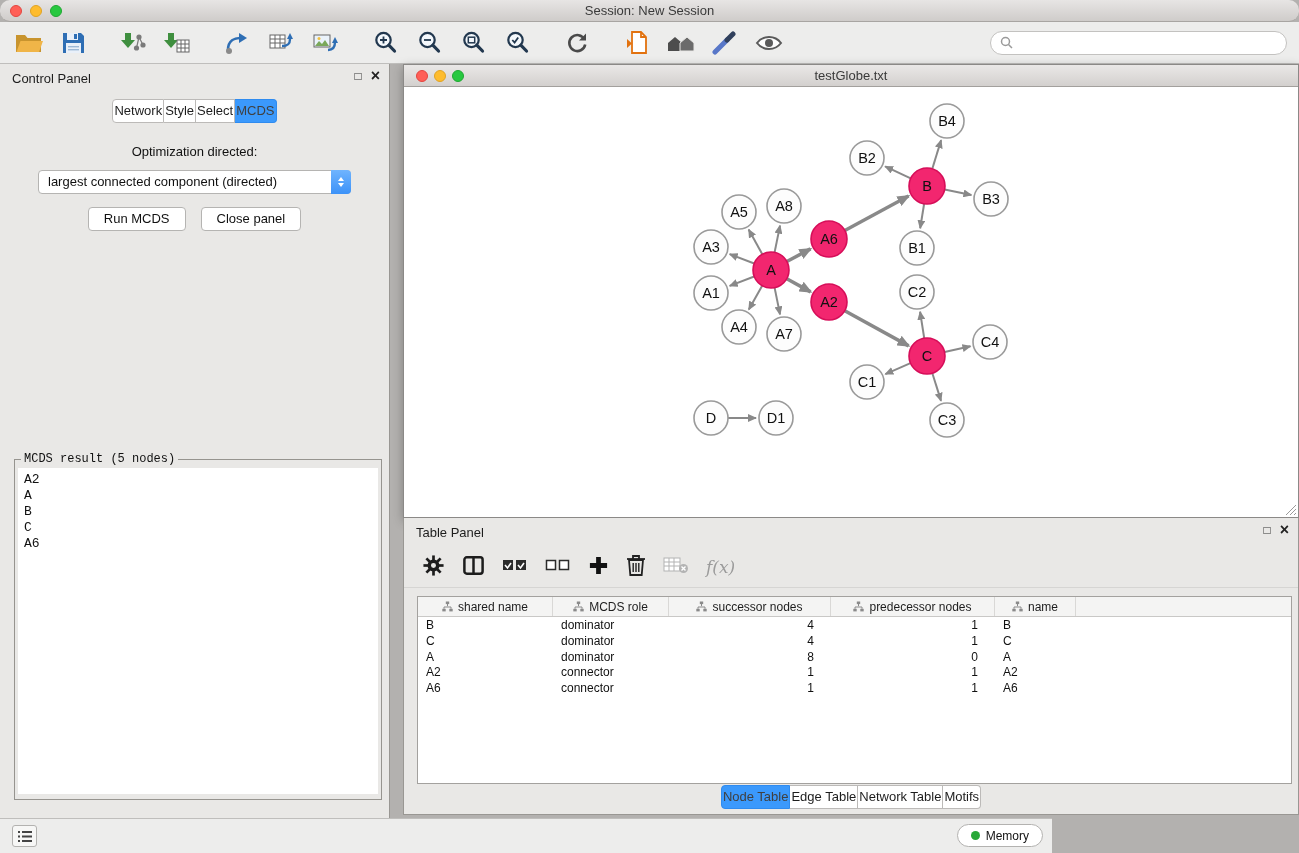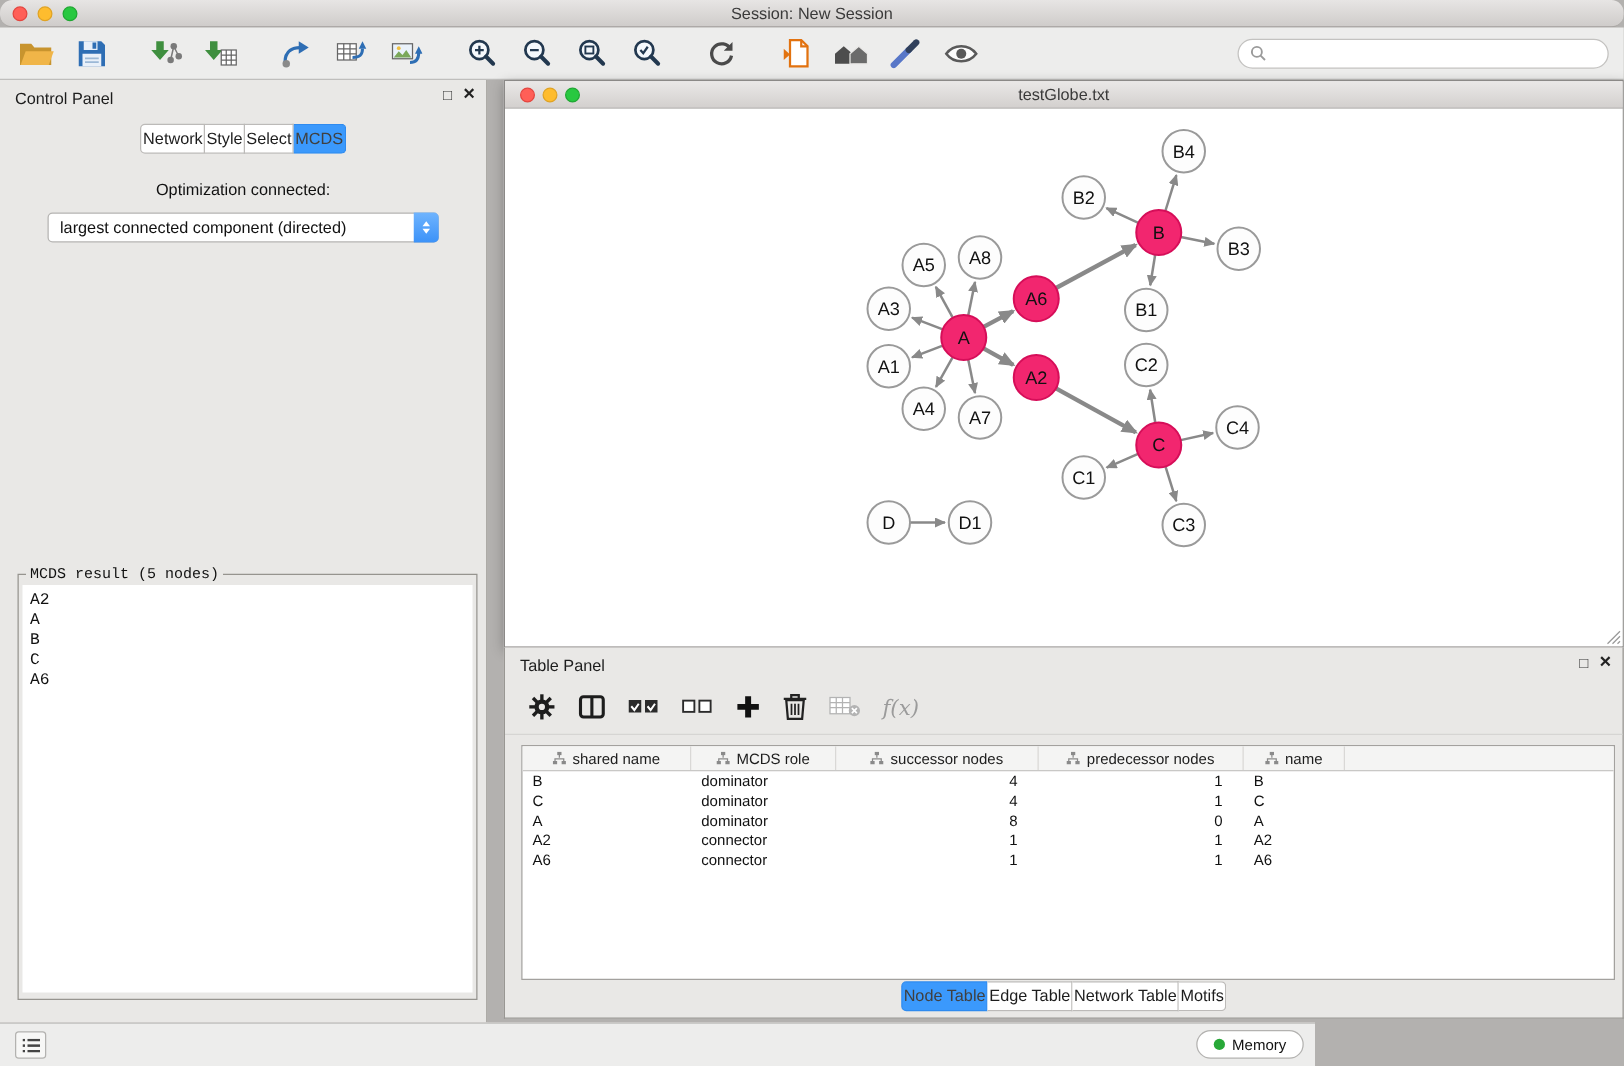--- a/index.html
+++ b/index.html
@@ -255,27 +255,31 @@
       <span class="ph-float">□</span>
       <span class="ph-close">×</span>
     </span>
   </div>
   <div class="ctrl-tabs">
       <div class="seg">Network</div>
       <div class="seg">Style</div>
       <div class="seg">Select</div>
       <div class="seg selected">MCDS</div>
     </div>
-  <div class="opt-label">Optimization connected:</div>
+  <div class="opt-label">Optimization directed:</div>
   <div class="dropdown">
     <span class="dd-value">largest connected component (directed)</span>
     <span class="dd-btn">
       <span class="chev-up"></span>
         <span class="chev-down"></span>
     </span>
+  </div>
+  <div class="btn-row">
+    <button class="mac-btn">Run MCDS</button>
+    <button class="mac-btn">Close panel</button>
   </div>
   <fieldset class="result-fieldset">
     <legend>MCDS result (5 nodes)</legend>
     <div class="result-list">
         <div class="result-item">A2</div>
         <div class="result-item">A</div>
         <div class="result-item">B</div>
         <div class="result-item">C</div>
         <div class="result-item">A6</div>
       </div>

